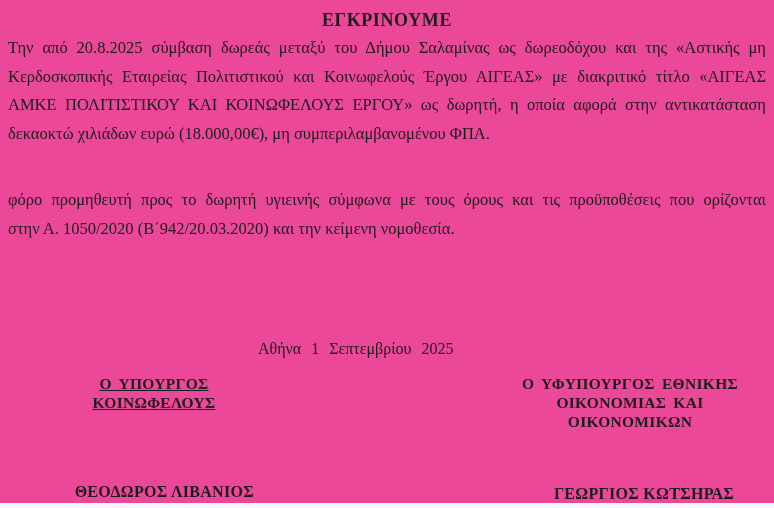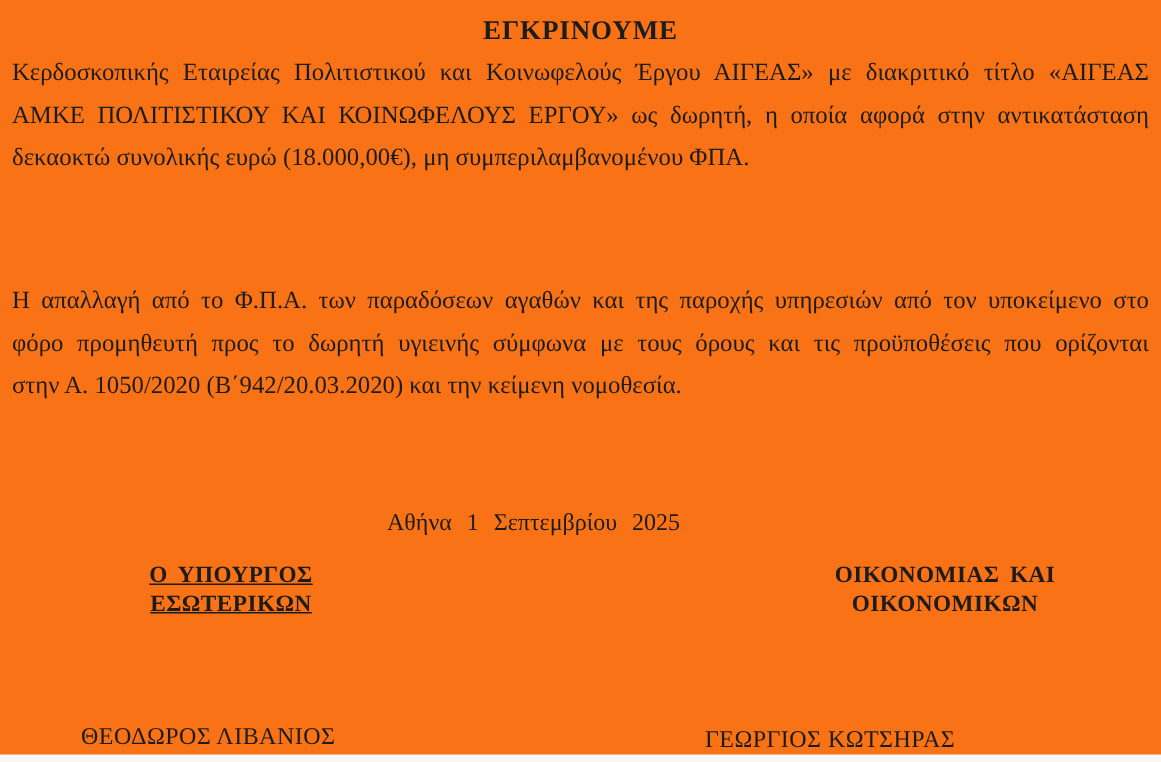--- a/index.html
+++ b/index.html
@@ -4,21 +4,21 @@
 <style>
   html, body {
     margin: 0;
     padding: 0;
     background: #ffffff;
   }
   .page {
     position: relative;
     width: 774px;
     height: 508px;
-    background: #f97316;
+    background: #ec4899;
     overflow: hidden;
     font-family: "Liberation Serif", "DejaVu Serif", serif;
     color: #1c1c1c;
   }
   .doc-title {
     position: absolute;
     top: 10px;
     left: 0;
     right: 0;
     text-align: center;
@@ -61,23 +61,23 @@
   .sig-title .line {
     text-align: center;
     line-height: 19px;
     word-spacing: 3px;
     letter-spacing: 0.3px;
   }
   .sig-title-left  { left: 54px;  width: 200px; text-decoration: underline; }
   .sig-title-right { left: 498px; width: 264px; }
   .sig-name {
     position: absolute;
-    font-weight: normal;
+    font-weight: bold;
     font-size: 16px;
-    text-align: left;
+    text-align: right;
     letter-spacing: 0.3px;
   }
   .sig-name-left  { top: 483px; left: 54px;  width: 200px; }
   .sig-name-right { top: 485px; left: 470px; width: 264px; }
   .page-edge {
     position: absolute;
     left: 0;
     right: 0;
     bottom: 0;
     height: 5px;
@@ -85,39 +85,40 @@
   }
 </style>
 </head>
 <body>
 
 <div class="page">
 
   <div class="doc-title">ΕΓΚΡΙΝΟΥΜΕ</div>
 
   <div class="para" id="paragraph-1">
+      <div class="line">Την από 20.8.2025 σύμβαση δωρεάς μεταξύ του Δήμου Σαλαμίνας ως δωρεοδόχου και της «Αστικής μη</div>
       <div class="line">Κερδοσκοπικής Εταιρείας Πολιτιστικού και Κοινωφελούς Έργου ΑΙΓΕΑΣ» με διακριτικό τίτλο «ΑΙΓΕΑΣ</div>
       <div class="line">ΑΜΚΕ ΠΟΛΙΤΙΣΤΙΚΟΥ ΚΑΙ ΚΟΙΝΩΦΕΛΟΥΣ ΕΡΓΟΥ» ως δωρητή, η οποία αφορά στην αντικατάσταση</div>
-      <div class="line">δεκαοκτώ συνολικής ευρώ (18.000,00€), μη συμπεριλαμβανομένου ΦΠΑ.</div>
+      <div class="line">δεκαοκτώ χιλιάδων ευρώ (18.000,00€), μη συμπεριλαμβανομένου ΦΠΑ.</div>
     </div>
 
   <div class="para" id="paragraph-2">
-      <div class="line">Η απαλλαγή από το Φ.Π.Α. των παραδόσεων αγαθών και της παροχής υπηρεσιών από τον υποκείμενο στο</div>
       <div class="line">φόρο προμηθευτή προς το δωρητή υγιεινής σύμφωνα με τους όρους και τις προϋποθέσεις που ορίζονται</div>
       <div class="line">στην Α. 1050/2020 (Β΄942/20.03.2020) και την κείμενη νομοθεσία.</div>
     </div>
 
   <div class="dateline">Αθήνα 1 Σεπτεμβρίου 2025</div>
 
   <div class="sig-title sig-title-left">
       <div class="line">Ο ΥΠΟΥΡΓΟΣ</div>
-      <div class="line">ΕΣΩΤΕΡΙΚΩΝ</div>
+      <div class="line">ΚΟΙΝΩΦΕΛΟΥΣ</div>
     </div>
 
   <div class="sig-title sig-title-right">
+      <div class="line">Ο ΥΦΥΠΟΥΡΓΟΣ ΕΘΝΙΚΗΣ</div>
       <div class="line">ΟΙΚΟΝΟΜΙΑΣ ΚΑΙ ΟΙΚΟΝΟΜΙΚΩΝ</div>
     </div>
 
   <div class="sig-name sig-name-left">ΘΕΟΔΩΡΟΣ ΛΙΒΑΝΙΟΣ</div>
 
   <div class="sig-name sig-name-right">ΓΕΩΡΓΙΟΣ ΚΩΤΣΗΡΑΣ</div>
 
   <div class="page-edge"></div>
 
 </div>

